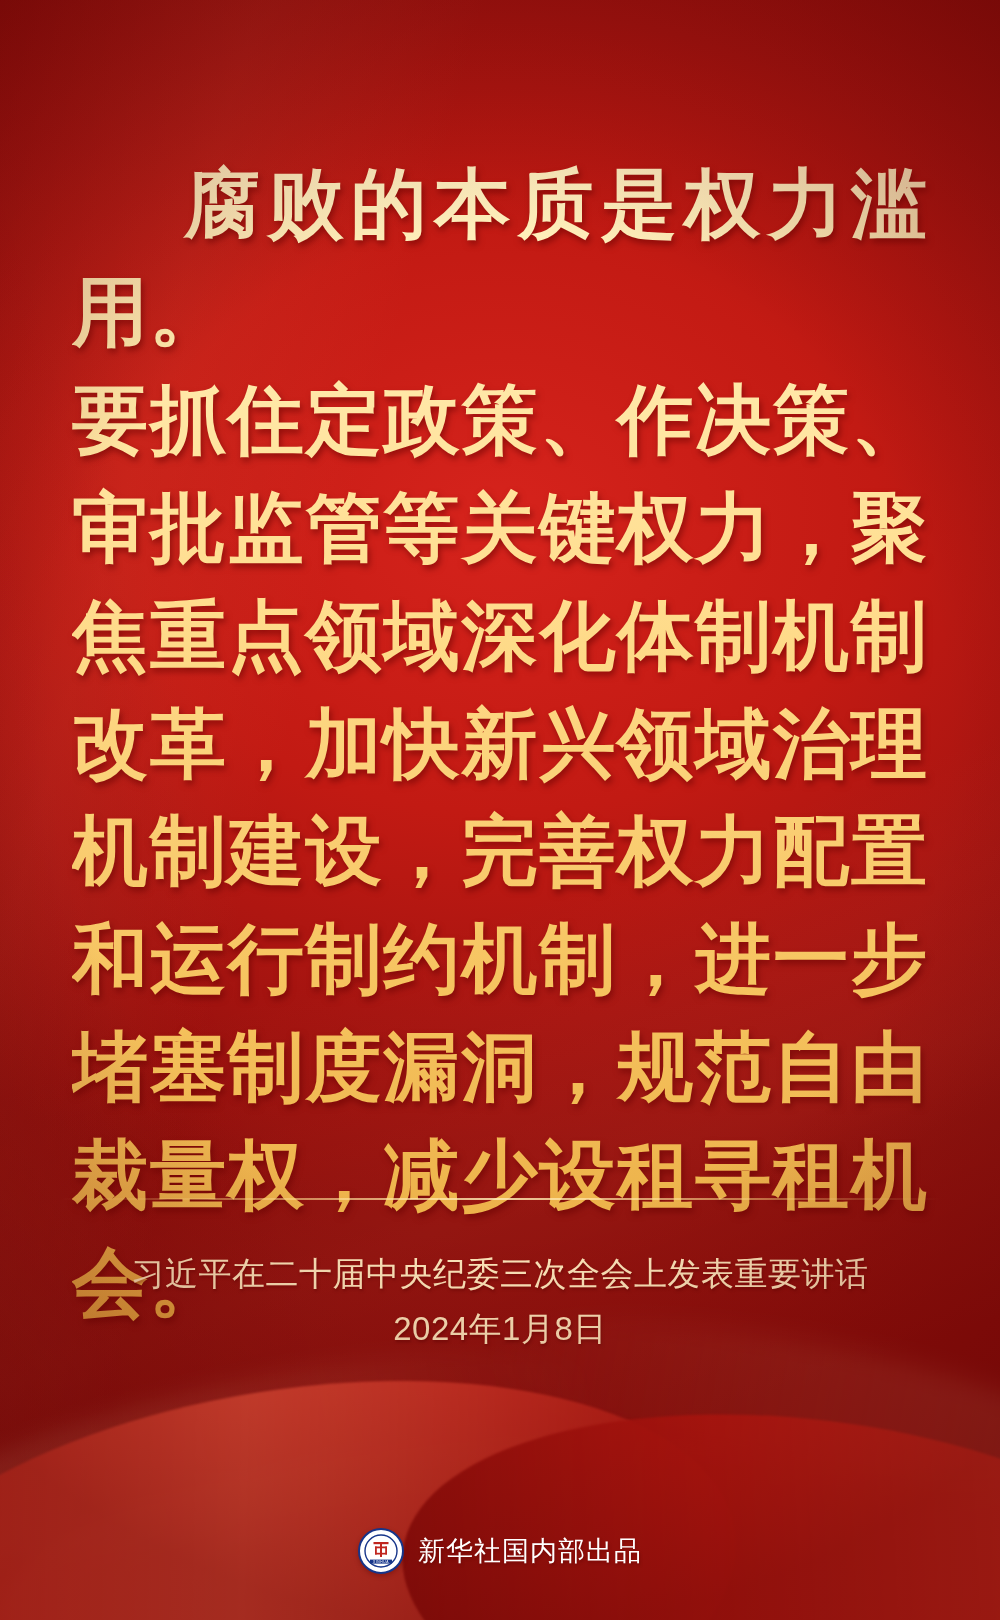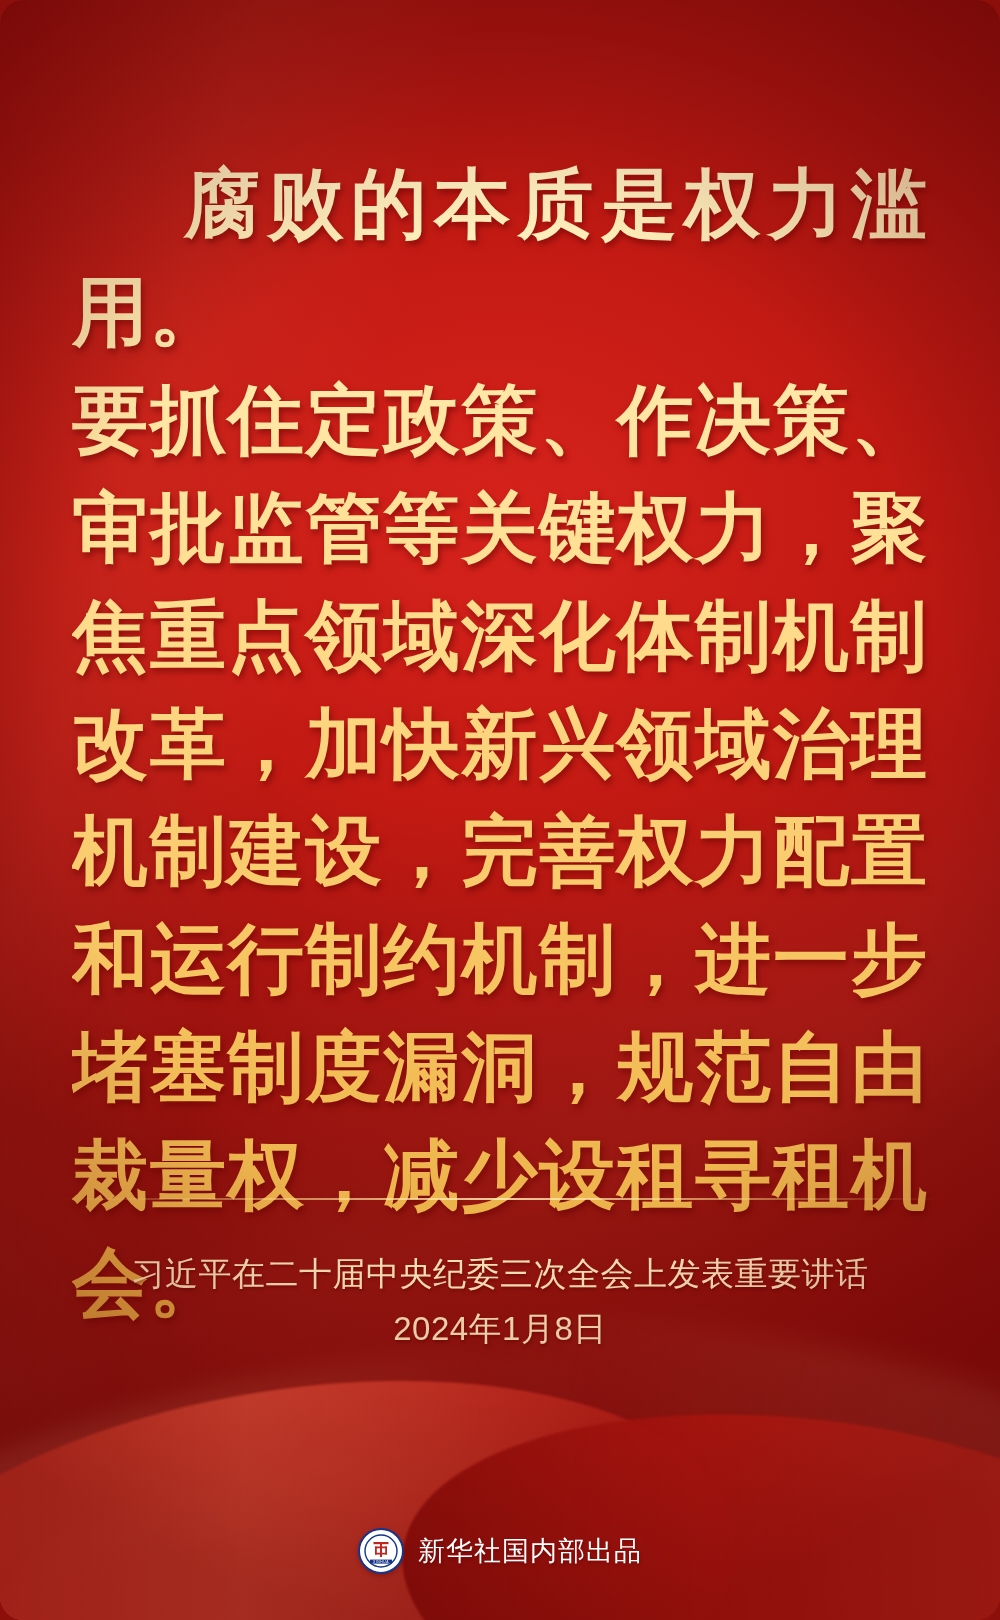--- a/index.html
+++ b/index.html
@@ -8,21 +8,20 @@
     background: #8d0f0c;
   }
   #poster {
     position: relative;
     width: 1000px;
     height: 1620px;
     overflow: hidden;
     background:
       radial-gradient(ellipse 900px 700px at 50% 32%, #d6231c 0%, #c21a13 42%, #a51410 72%, #8c0d0a 100%);
     font-family: "Liberation Sans", "DejaVu Sans", sans-serif;
-    border-radius: 24px;
   }
 
   
   .sheen {
     position: absolute;
     inset: 0;
     pointer-events: none;
     background:
       linear-gradient(105deg, rgba(255,255,255,0.00) 0%, rgba(255,120,90,0.10) 18%, rgba(255,255,255,0.00) 34%),
       linear-gradient(75deg, rgba(120,0,0,0.22) 0%, rgba(255,255,255,0.00) 30%),

